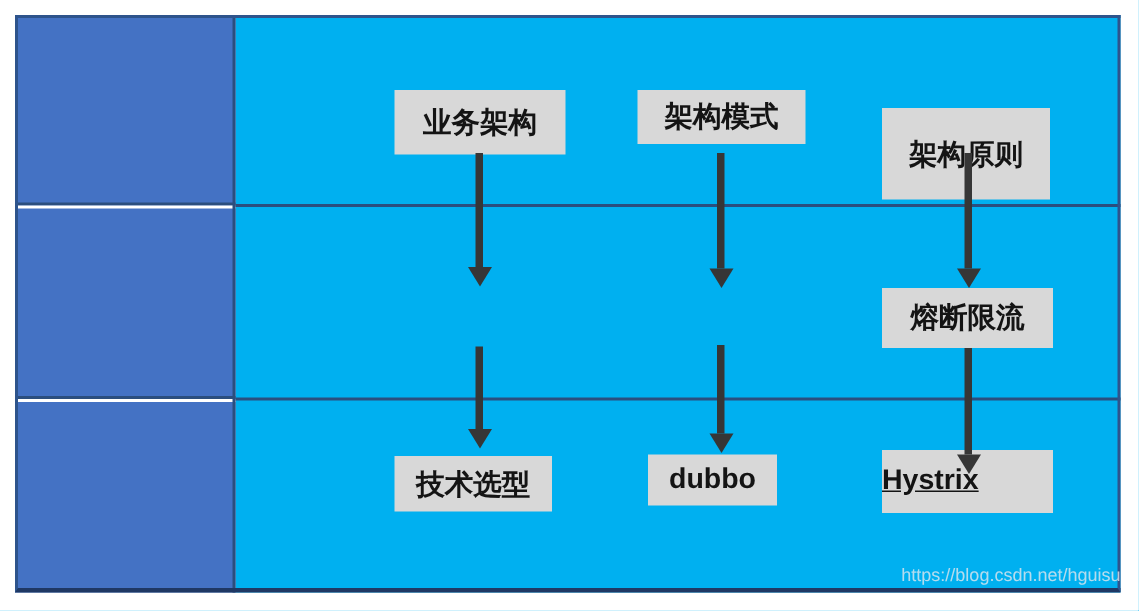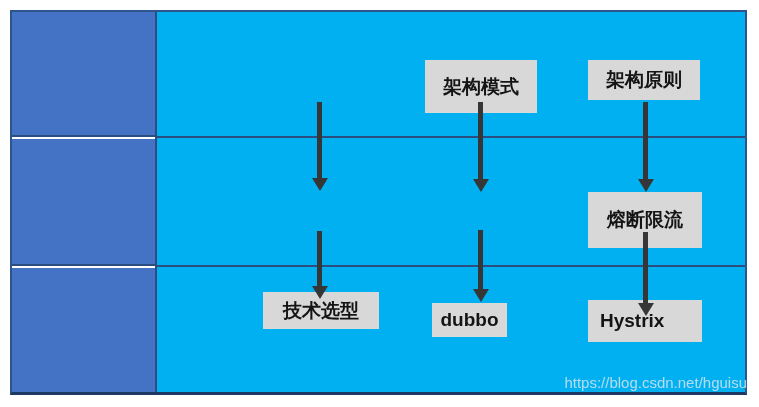--- a/index.html
+++ b/index.html
@@ -41,58 +41,59 @@
   .frame{
     position:absolute;left:10px;top:10px;width:737px;height:385px;box-sizing:border-box;
     border:2px solid var(--frame-border);border-bottom:3px solid var(--bottom-border);
     z-index:6;pointer-events:none;
   }
   .node{
     position:absolute;background:var(--node-gray);z-index:3;
     display:flex;align-items:center;justify-content:center;
     font-weight:bold;font-size:19px;color:var(--node-text);
   }
-  .node.align-left{justify-content:flex-start;padding-left:12px;box-sizing:border-box;}
+  .node.align-left{justify-content:flex-start;padding-left:0;box-sizing:border-box;text-decoration:underline;}
   .arrow{position:absolute;z-index:4;}
   .stem{position:absolute;width:5px;background:var(--arrow-dark);}
   .head{
     position:absolute;width:0;height:0;
     border-left:8px solid transparent;border-right:8px solid transparent;
     border-top:13px solid var(--arrow-dark);
   }
   .watermark{
     position:absolute;right:12px;top:374px;z-index:7;
-    font-size:15px;line-height:18px;color:var(--watermark-gray);opacity:.8;
+    font-size:12px;line-height:18px;color:var(--watermark-gray);opacity:.8;
   }
 </style>
 </head>
 <body>
 
 <div class="canvas">
 
   <div class="sidebar">
   </div>
 
   <div class="main"></div>
 
   <div class="divider div-dark-side" style="top:135px"></div>
   <div class="divider div-white-side" style="top:137px"></div>
   <div class="divider div-dark-main" style="top:136px"></div>
   <div class="divider div-dark-side" style="top:264px"></div>
   <div class="divider div-white-side" style="top:266px"></div>
   <div class="divider div-dark-main" style="top:265px"></div>
   <div class="vsep"></div>
 
-  <div class="node" style="left:263px;top:292px;width:116px;height:37px">技术选型</div>
+  <div class="node" style="left:263px;top:60px;width:114px;height:43px">业务架构</div>
+  <div class="node" style="left:263px;top:304px;width:105px;height:37px">技术选型</div>
 
-  <div class="node" style="left:425px;top:60px;width:112px;height:53px">架构模式</div>
-  <div class="node" style="left:432px;top:303px;width:75px;height:34px">dubbo</div>
+  <div class="node" style="left:425px;top:60px;width:112px;height:36px">架构模式</div>
+  <div class="node" style="left:432px;top:303px;width:86px;height:34px">dubbo</div>
 
-  <div class="node" style="left:588px;top:60px;width:112px;height:40px">架构原则</div>
-  <div class="node" style="left:588px;top:192px;width:114px;height:56px">熔断限流</div>
+  <div class="node" style="left:588px;top:72px;width:112px;height:61px">架构原则</div>
+  <div class="node" style="left:588px;top:192px;width:114px;height:40px">熔断限流</div>
   <div class="node align-left" style="left:588px;top:300px;width:114px;height:42px">Hystrix</div>
 
   <div class="arrow">
     <div class="stem" style="left:317px;top:102px;height:76px"></div>
     <div class="head" style="left:312px;top:178px"></div>
   </div>
   <div class="arrow">
     <div class="stem" style="left:317px;top:231px;height:55px"></div>
     <div class="head" style="left:312px;top:286px"></div>
   </div>

